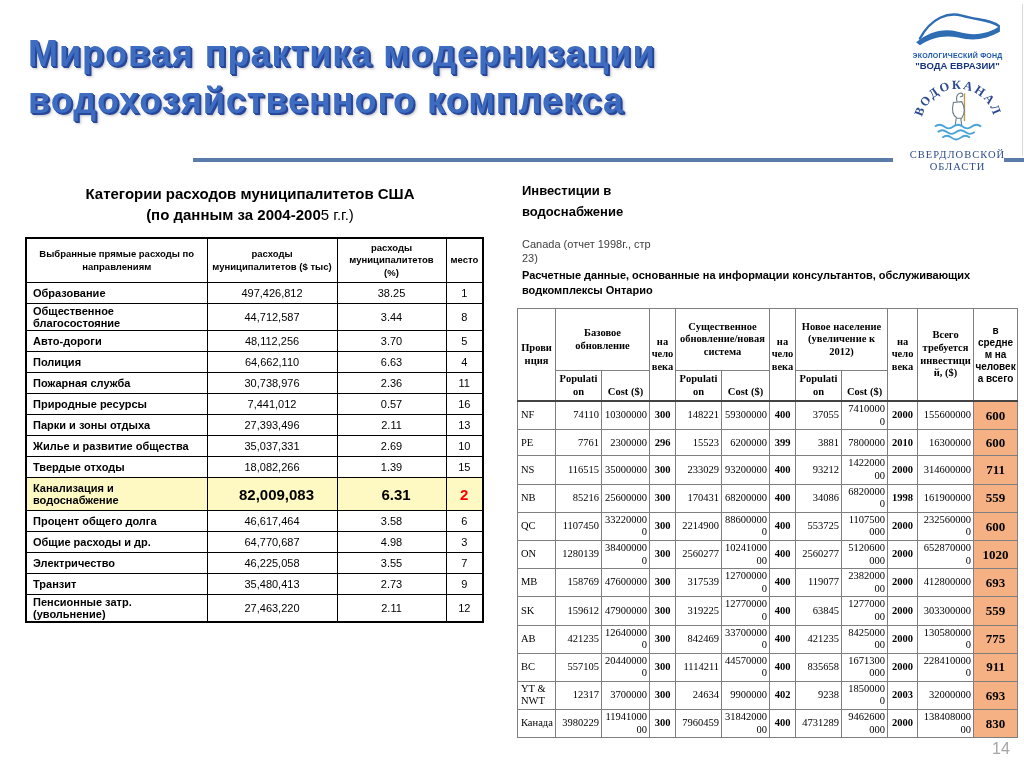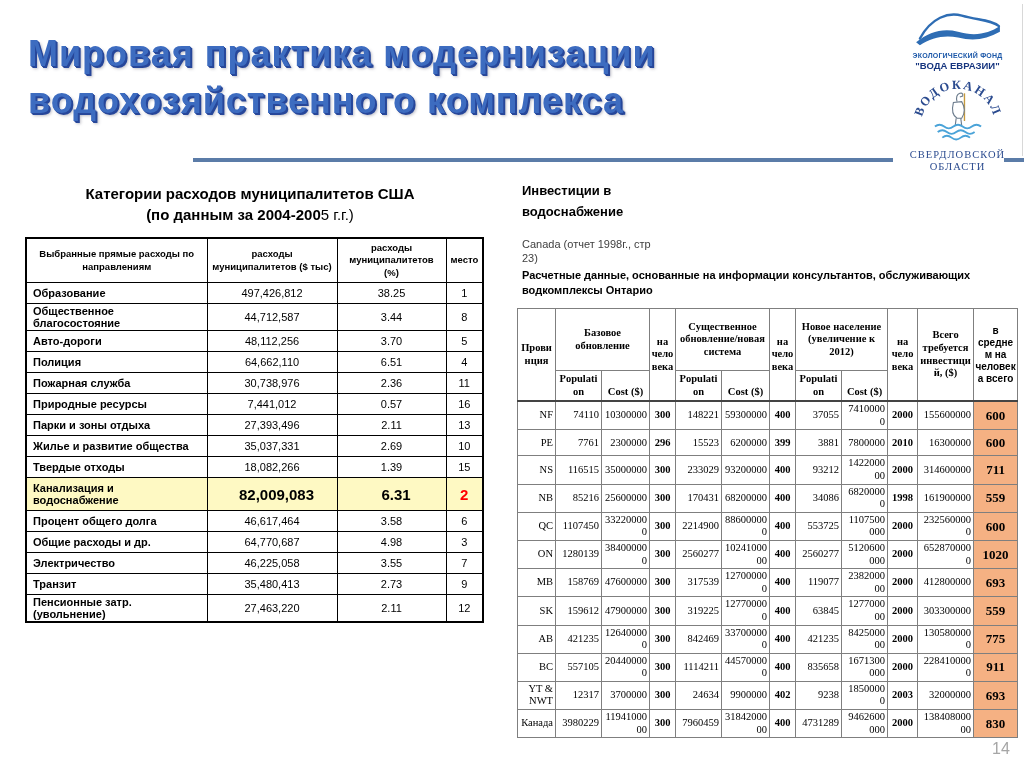--- a/index.html
+++ b/index.html
@@ -77,21 +77,21 @@
   }
   table.ca thead tr.sub th { vertical-align:bottom; height:28px; }
   table.ca thead tr.top th { height:62px; }
   table.ca thead { border-bottom:2px solid #444; }
   table.ca th.h-avg { font-family:"Liberation Sans", sans-serif; font-size:10px; }
   table.ca td {
     border:1px solid #7f7f7f; font-size:10.5px; padding:1px 2px;
     text-align:right; vertical-align:middle; line-height:1.2;
     word-break:break-all; height:26px;
   }
-  table.ca td.c0 { text-align:right; word-break:normal; padding-left:3px; }
+  table.ca td.c0 { text-align:left; word-break:normal; padding-left:3px; }
   table.ca td.c3, table.ca td.c6, table.ca td.c9 { font-weight:bold; text-align:center; word-break:normal; padding:1px; }
   table.ca td.c11 { background:#F5B183; font-weight:bold; text-align:center; font-size:13px; word-break:normal; }
 
   .page-number {
     position:absolute; left:992px; top:740px; font-size:16px; color:#a6a6a6;
   }
 </style>
 </head>
 <body>
 
@@ -171,21 +171,21 @@
         </tr>
         <tr>
           <td class="label">Авто-дороги</td>
           <td class="amount">48,112,256</td>
           <td class="percent">3.70</td>
           <td class="rank">5</td>
         </tr>
         <tr>
           <td class="label">Полиция</td>
           <td class="amount">64,662,110</td>
-          <td class="percent">6.51</td>
+          <td class="percent">6.63</td>
           <td class="rank">4</td>
         </tr>
         <tr>
           <td class="label">Пожарная служба</td>
           <td class="amount">30,738,976</td>
           <td class="percent">2.36</td>
           <td class="rank">11</td>
         </tr>
         <tr>
           <td class="label">Природные ресурсы</td>

